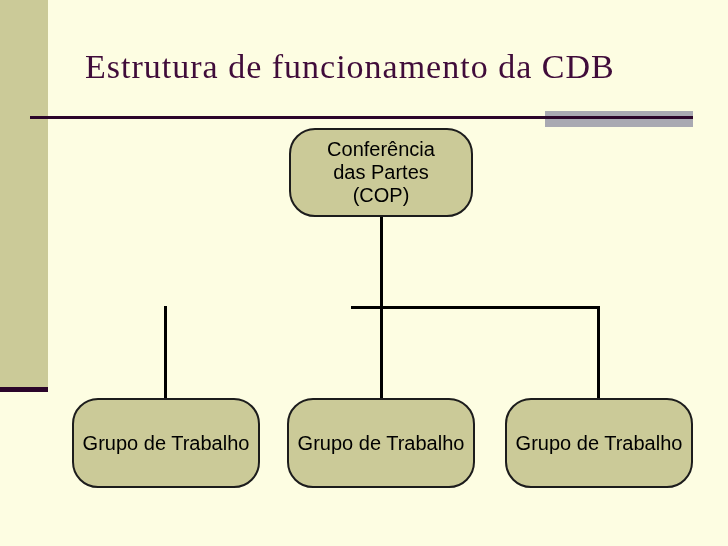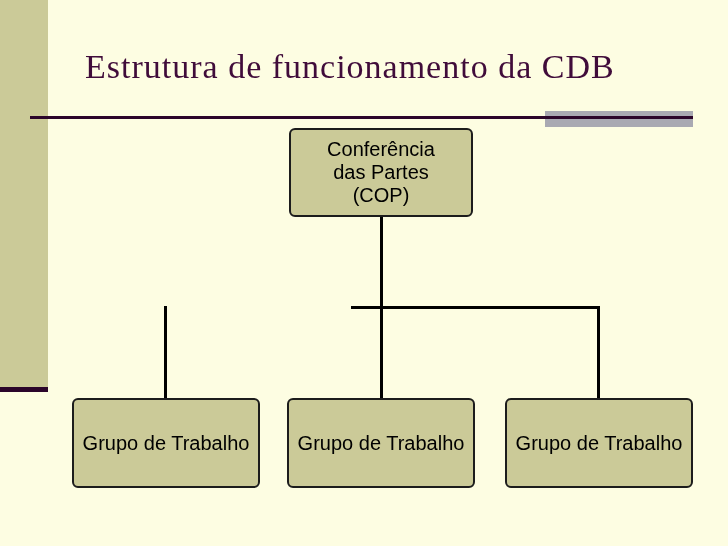--- a/index.html
+++ b/index.html
@@ -42,21 +42,21 @@
   .conn-cop-down{left:380px;top:215px;width:3px;height:183px;}
   .conn-sec-right{left:351px;top:306px;width:249px;height:3px;}
   .conn-g3-down{left:597px;top:306px;width:3px;height:92px;}
   .conn-g1-down{left:164px;top:306px;width:3px;height:92px;}
   
   .node{
     position:absolute;
     box-sizing:border-box;
     background:var(--c-node_fill,#CBCA98);
     border:2px solid var(--c-node_border,#1C1C1C);
-    border-radius:6px;
+    border-radius:26px;
     display:flex;align-items:center;justify-content:center;
     text-align:center;
     font-size:20px;line-height:23px;
     color:var(--c-node_text,#000);
     white-space:pre-line;
     z-index:2;
   }
   .node-cop{left:289px;top:128px;width:184px;height:89px;}
   .node-sec{left:165px;top:262px;width:186px;height:90px;}
   .node-g1{left:72px;top:398px;width:188px;height:90px;}

